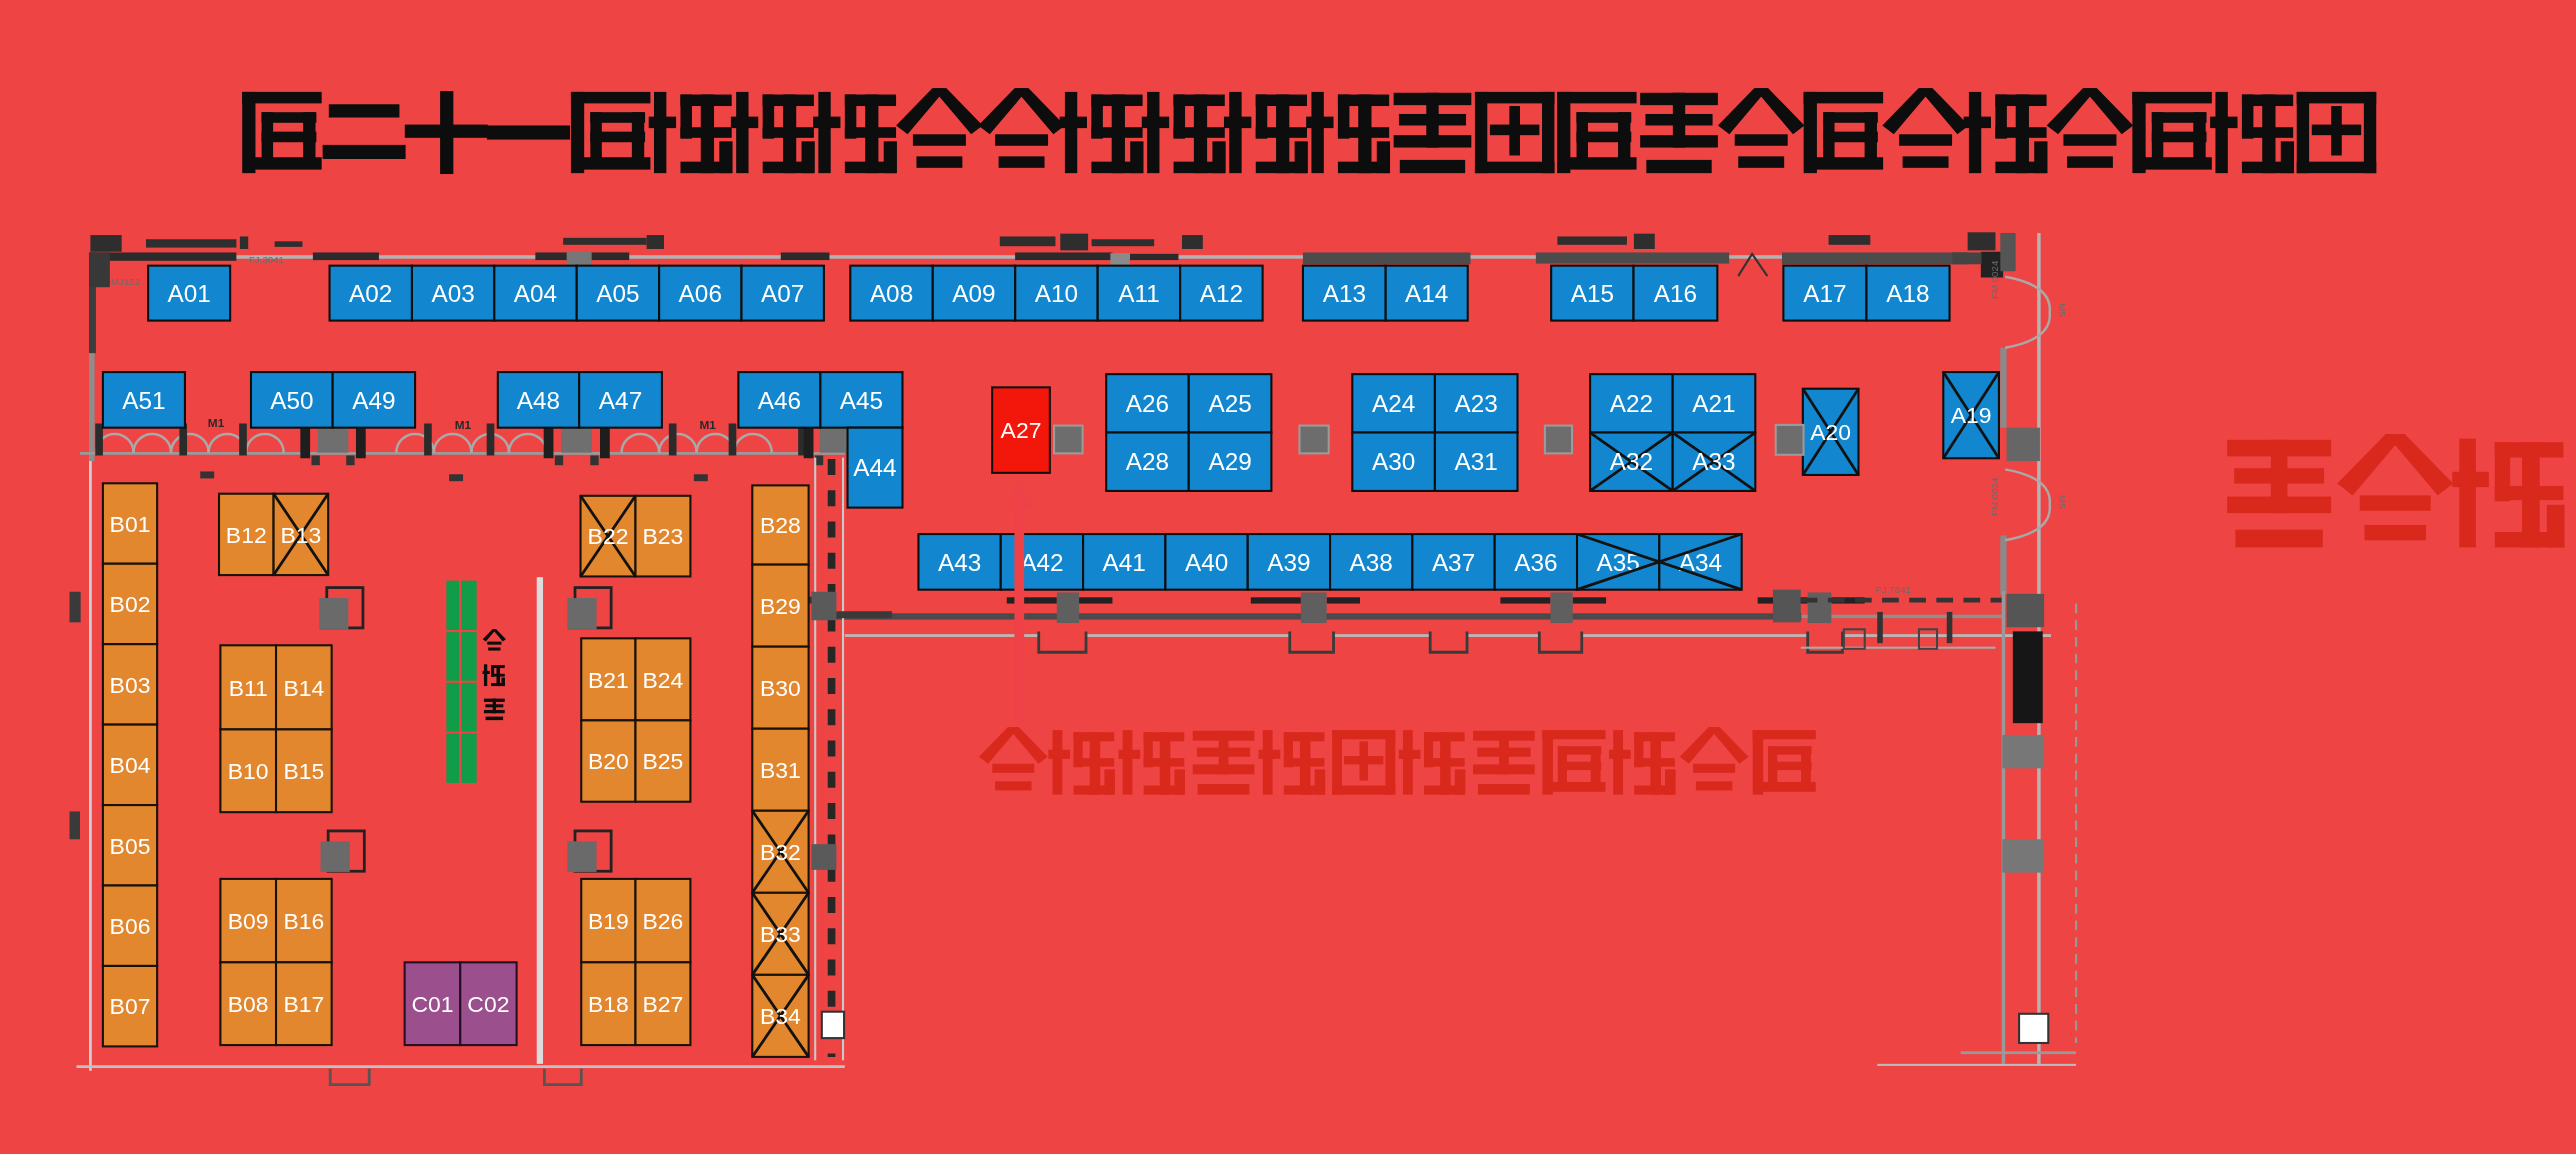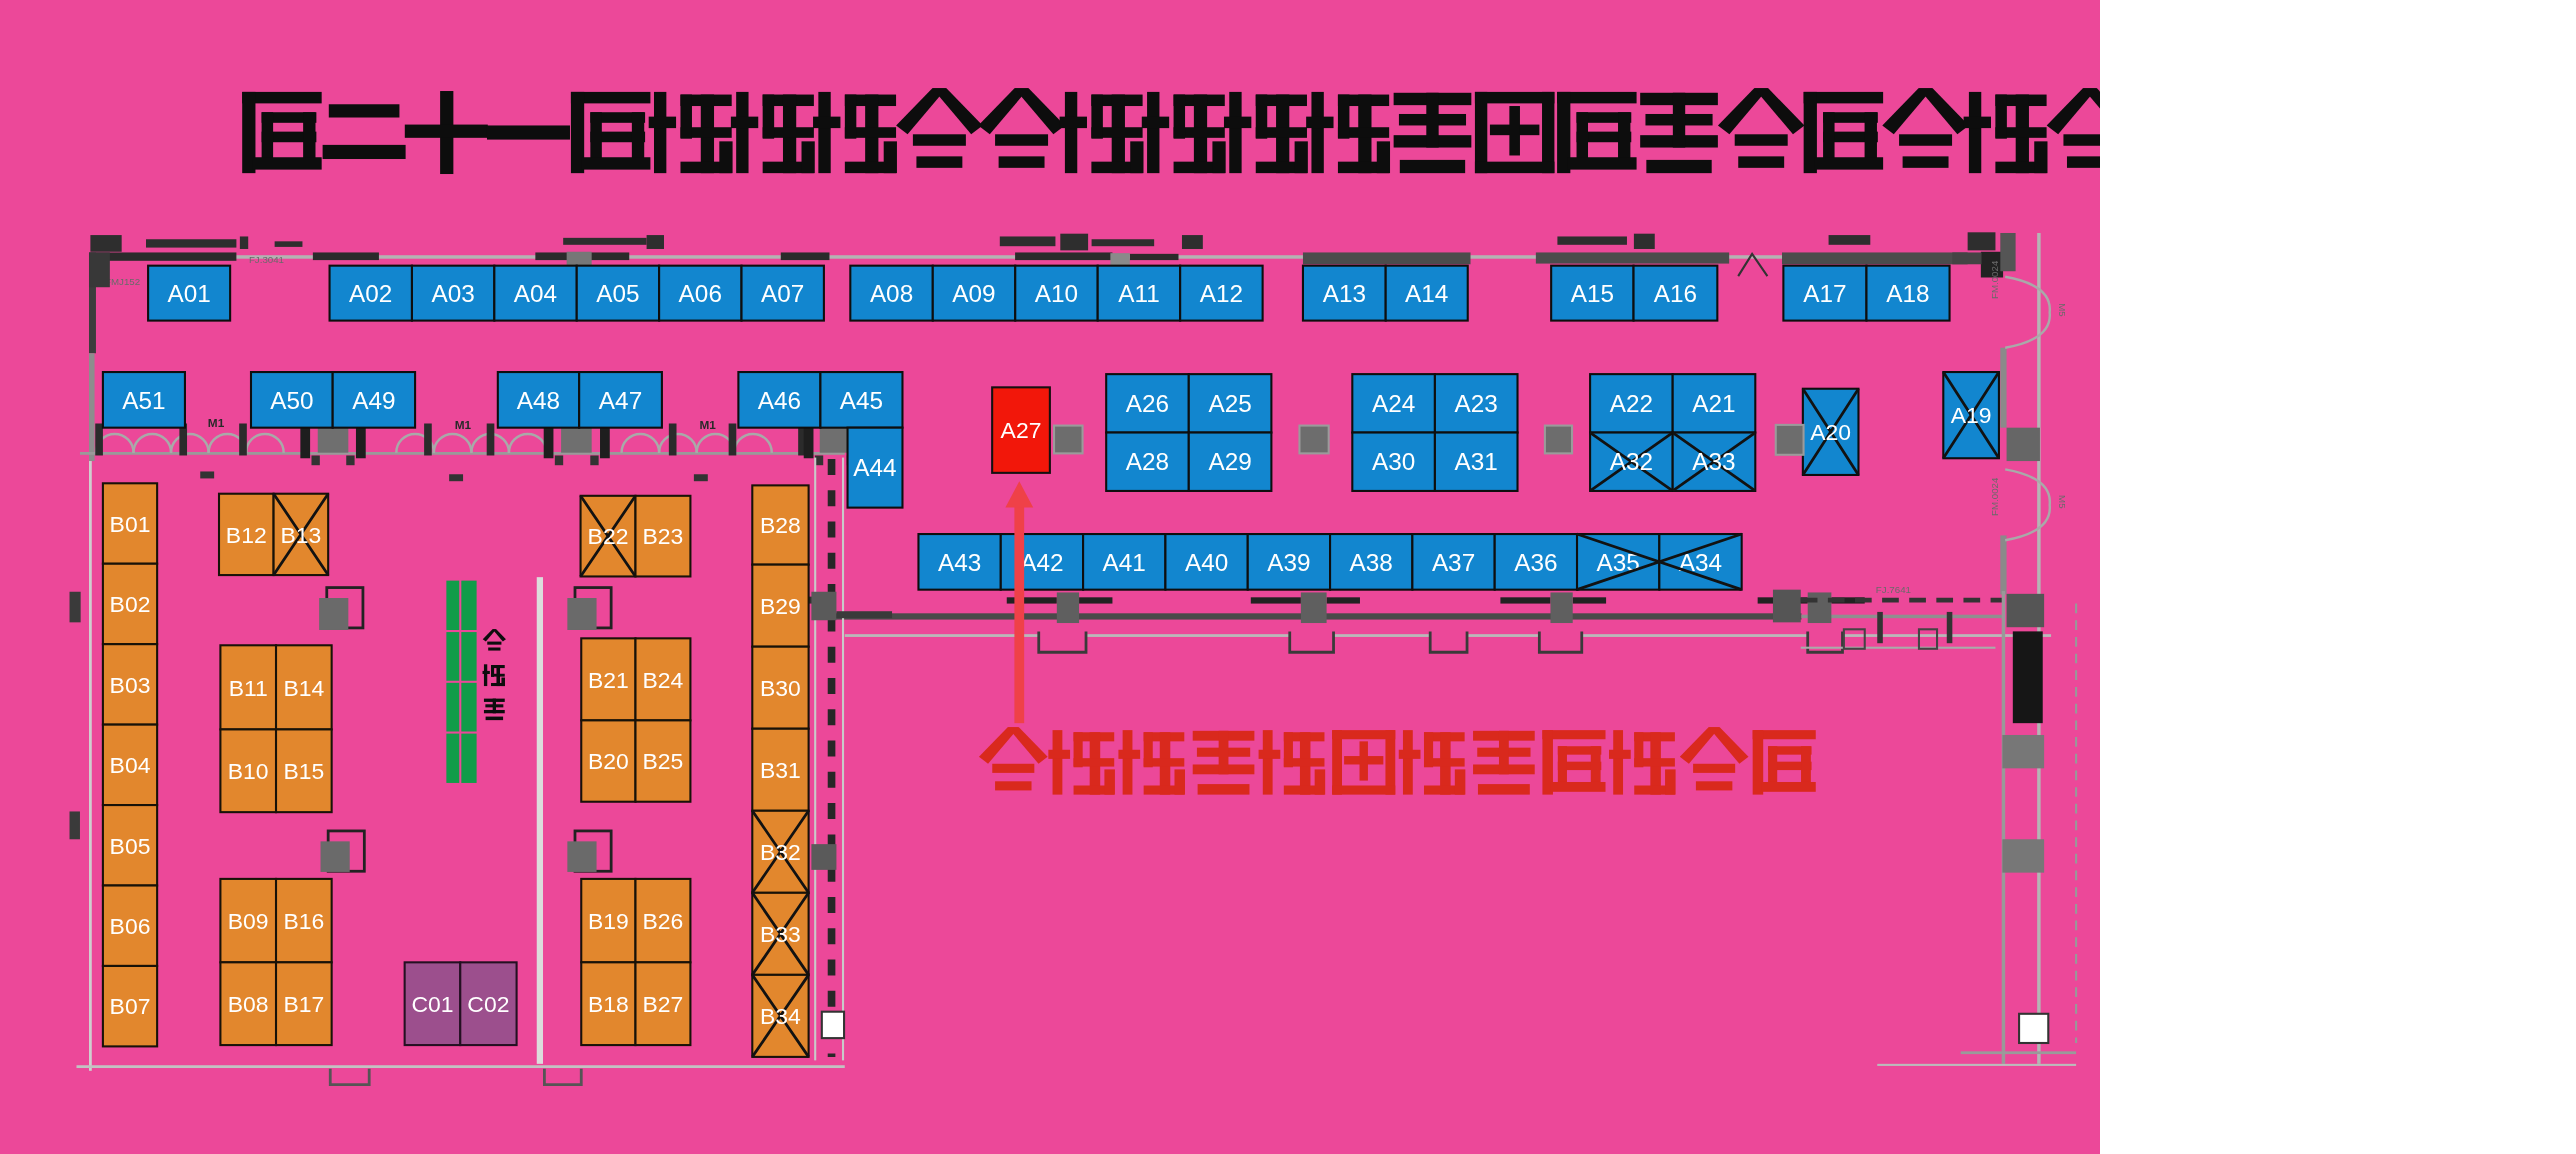--- a/index.html
+++ b/index.html
@@ -1,14 +1,14 @@
 <!DOCTYPE html>
 <html style="font-size:11px"><head><meta charset="utf-8"><style>
 html,body{margin:0;padding:0;background:#fff;}
-#page{position:relative;width:2100px;height:1155px;background:#ec4899;overflow:hidden;}
+#page{position:relative;width:2576px;height:1155px;background:#ef4444;overflow:hidden;}
 svg{display:block}
 .bb{fill:#1286cf;stroke:#0e0e0e;stroke-width:3}
 .ob{fill:#e2872d;stroke:#181208;stroke-width:3}
 .rb{fill:#f2170a;stroke:#151010;stroke-width:3}
 .pb{fill:#9c4f8d;stroke:#241022;stroke-width:3}
 .gb{fill:#119c49}
 .bt{font:35px "Liberation Sans",sans-serif;fill:#ffffff;text-anchor:middle}
 .bt2{font:33px "Liberation Sans",sans-serif;fill:#ffffff;text-anchor:middle}
 .xm{stroke:#121212;stroke-width:4;fill:none}
 .lab{font:bold 17px "Liberation Sans",sans-serif;fill:#2a2a2a}

